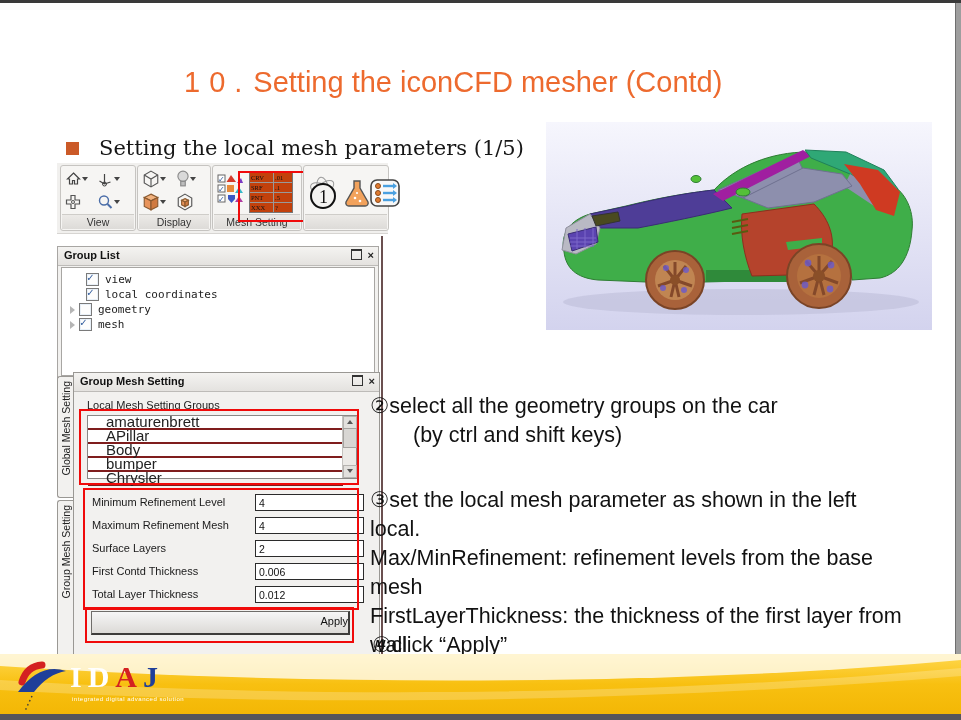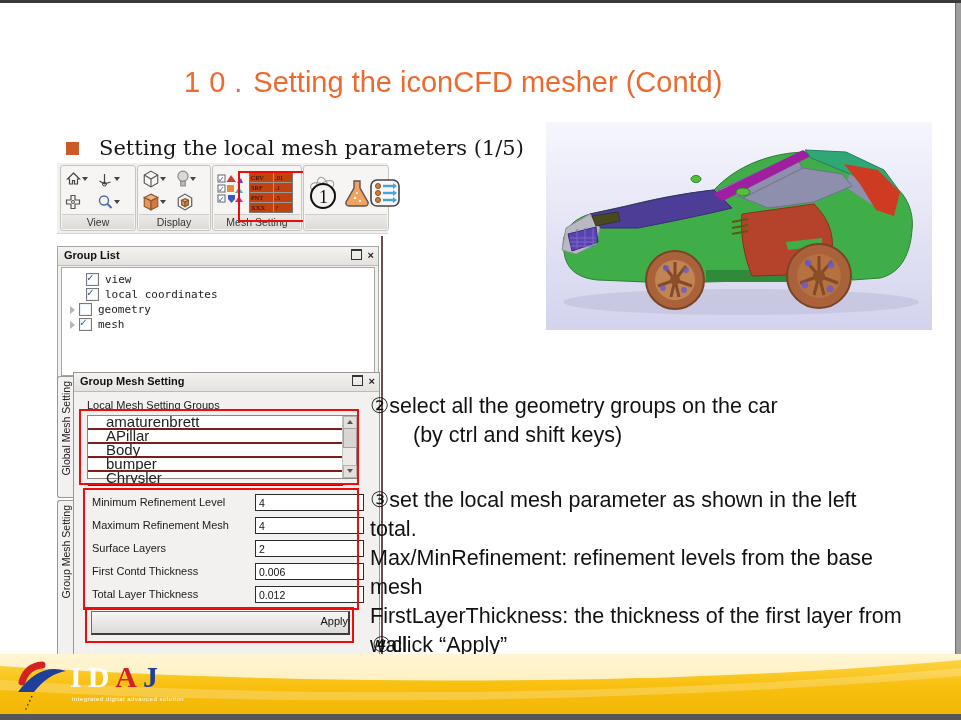--- a/index.html
+++ b/index.html
@@ -416,21 +416,21 @@
       </g>
     </svg>
   </div>
 
   <div class="abs ann" style="left:370px;top:392px;">
     <div>②select all the geometry groups on the car</div>
     <div style="padding-left:6px;margin-left:37px;">(by ctrl and shift keys)</div>
   </div>
   <div class="abs ann" style="left:370px;top:486px;">
     <div>③set the local mesh parameter as shown in the left</div>
-    <div>total.</div>
+    <div>local.</div>
     <div>Max/MinRefinement: refinement levels from the base</div>
     <div>mesh</div>
     <div>FirstLayerThickness: the thickness of the first layer from</div>
     <div>wall</div>
   </div>
   <div class="abs ann" style="left:372px;top:631px;">④click “Apply”</div>
   <div class="abs ann-total" style="left:370px;top:658px;">TotalLayerThickness: total thickness of the layers</div>
 
   <div class="abs footer-gold">
     <svg width="961" height="60" viewBox="0 0 961 60" preserveAspectRatio="none">

